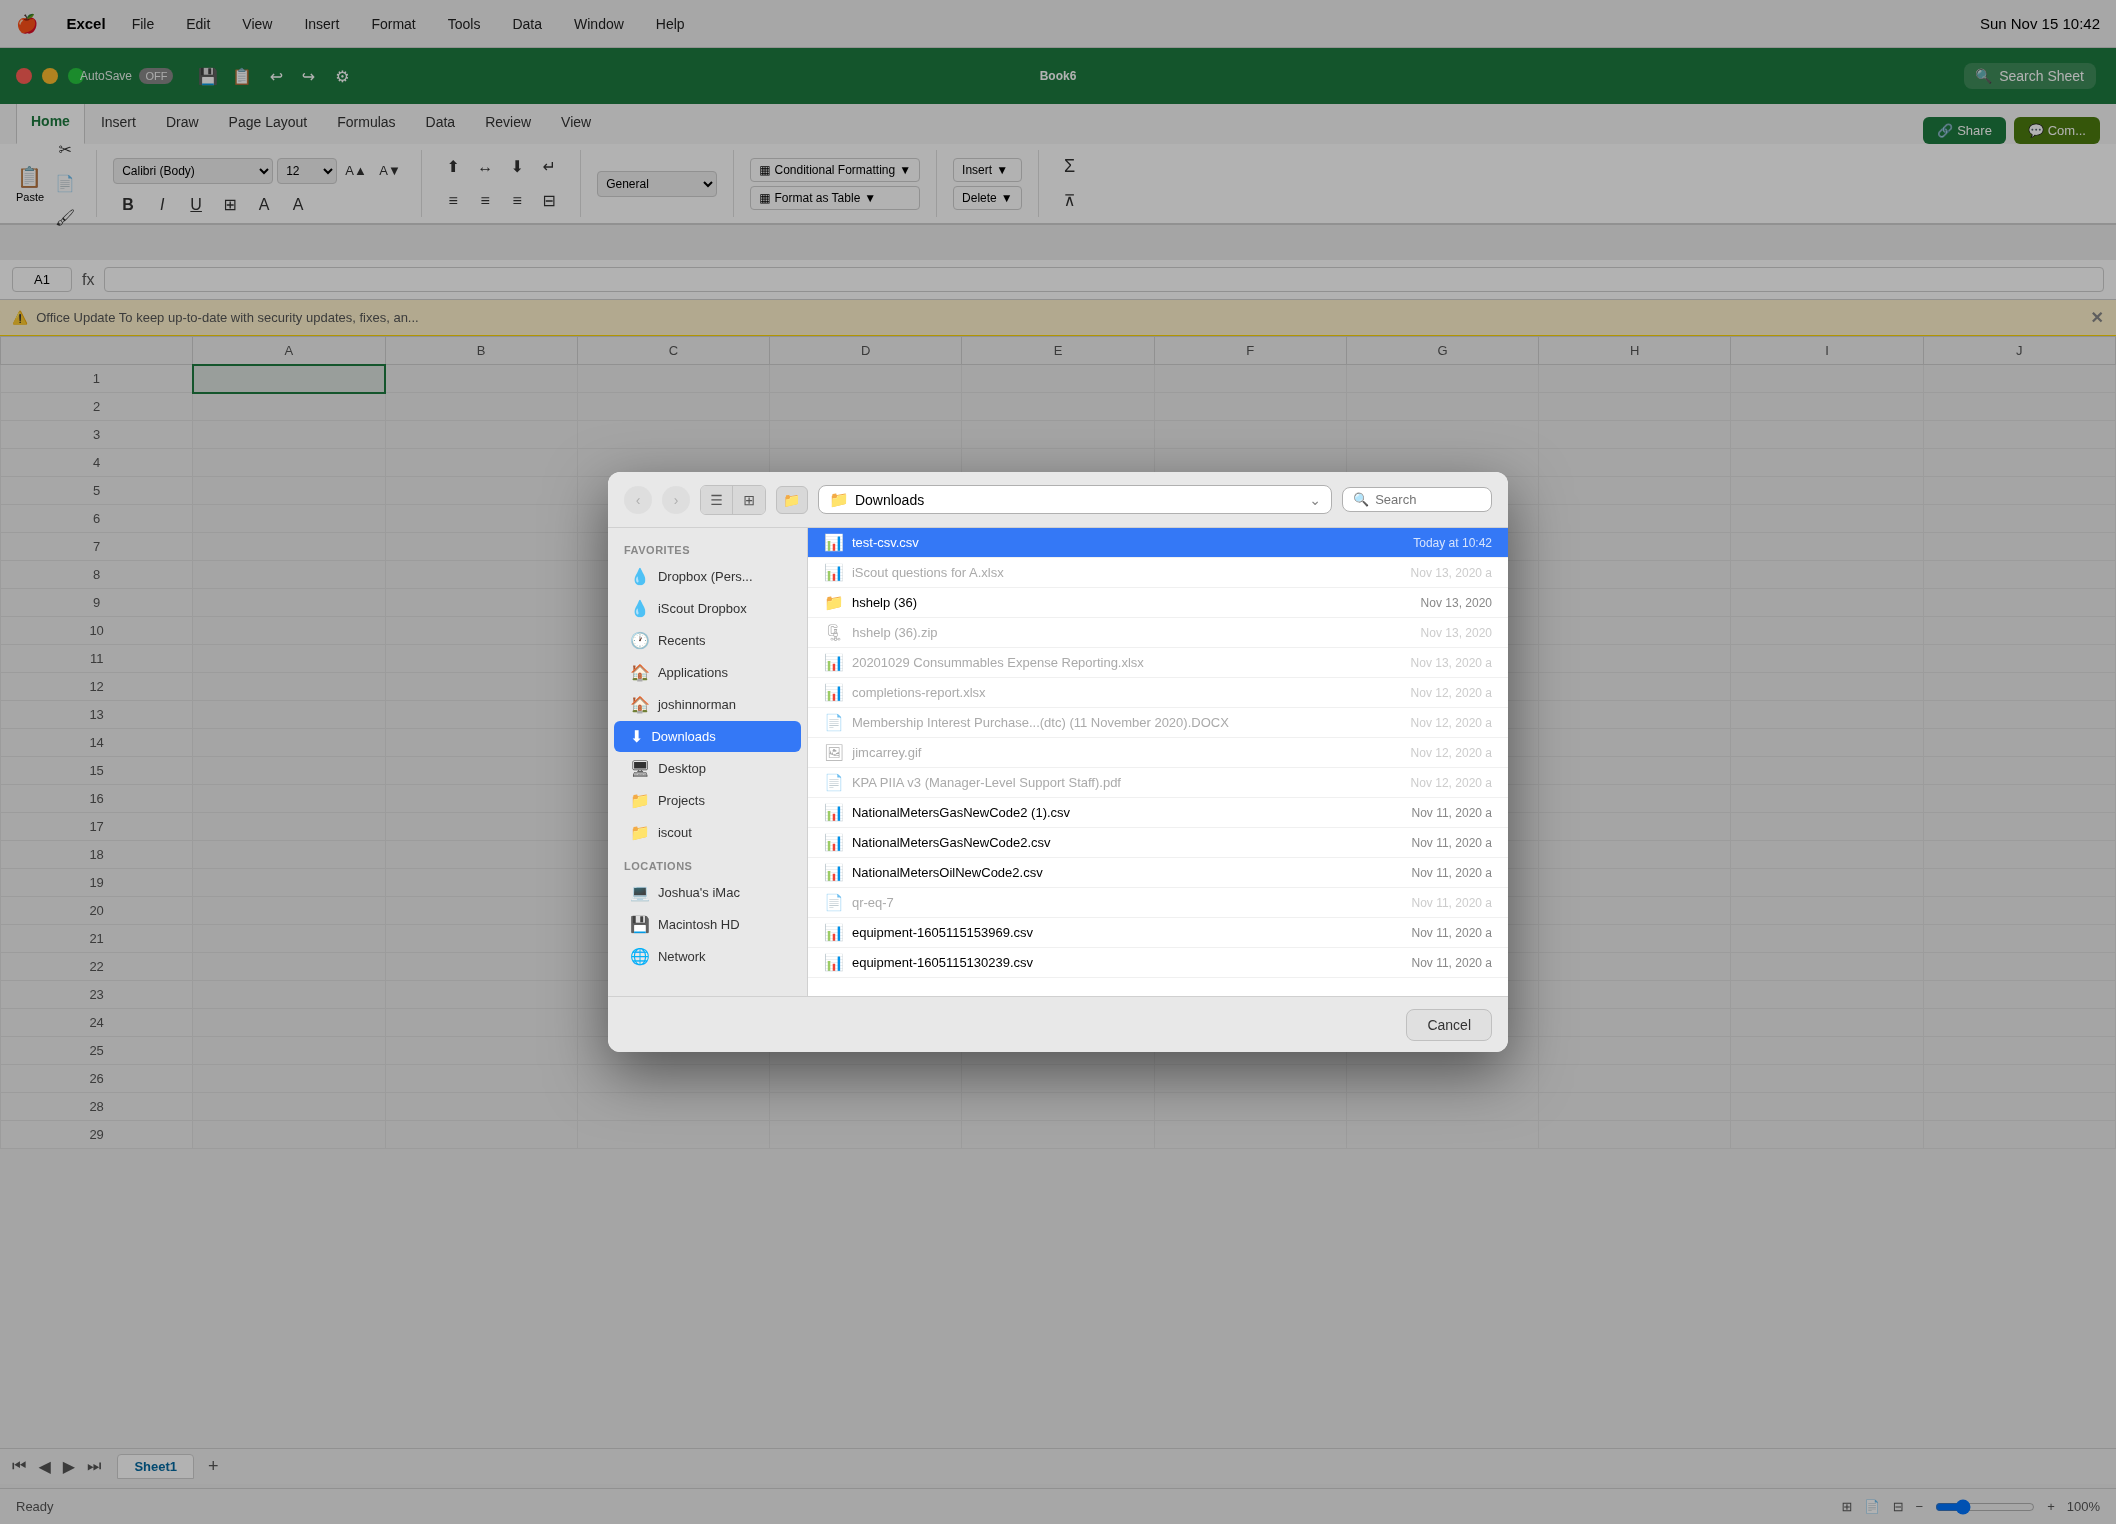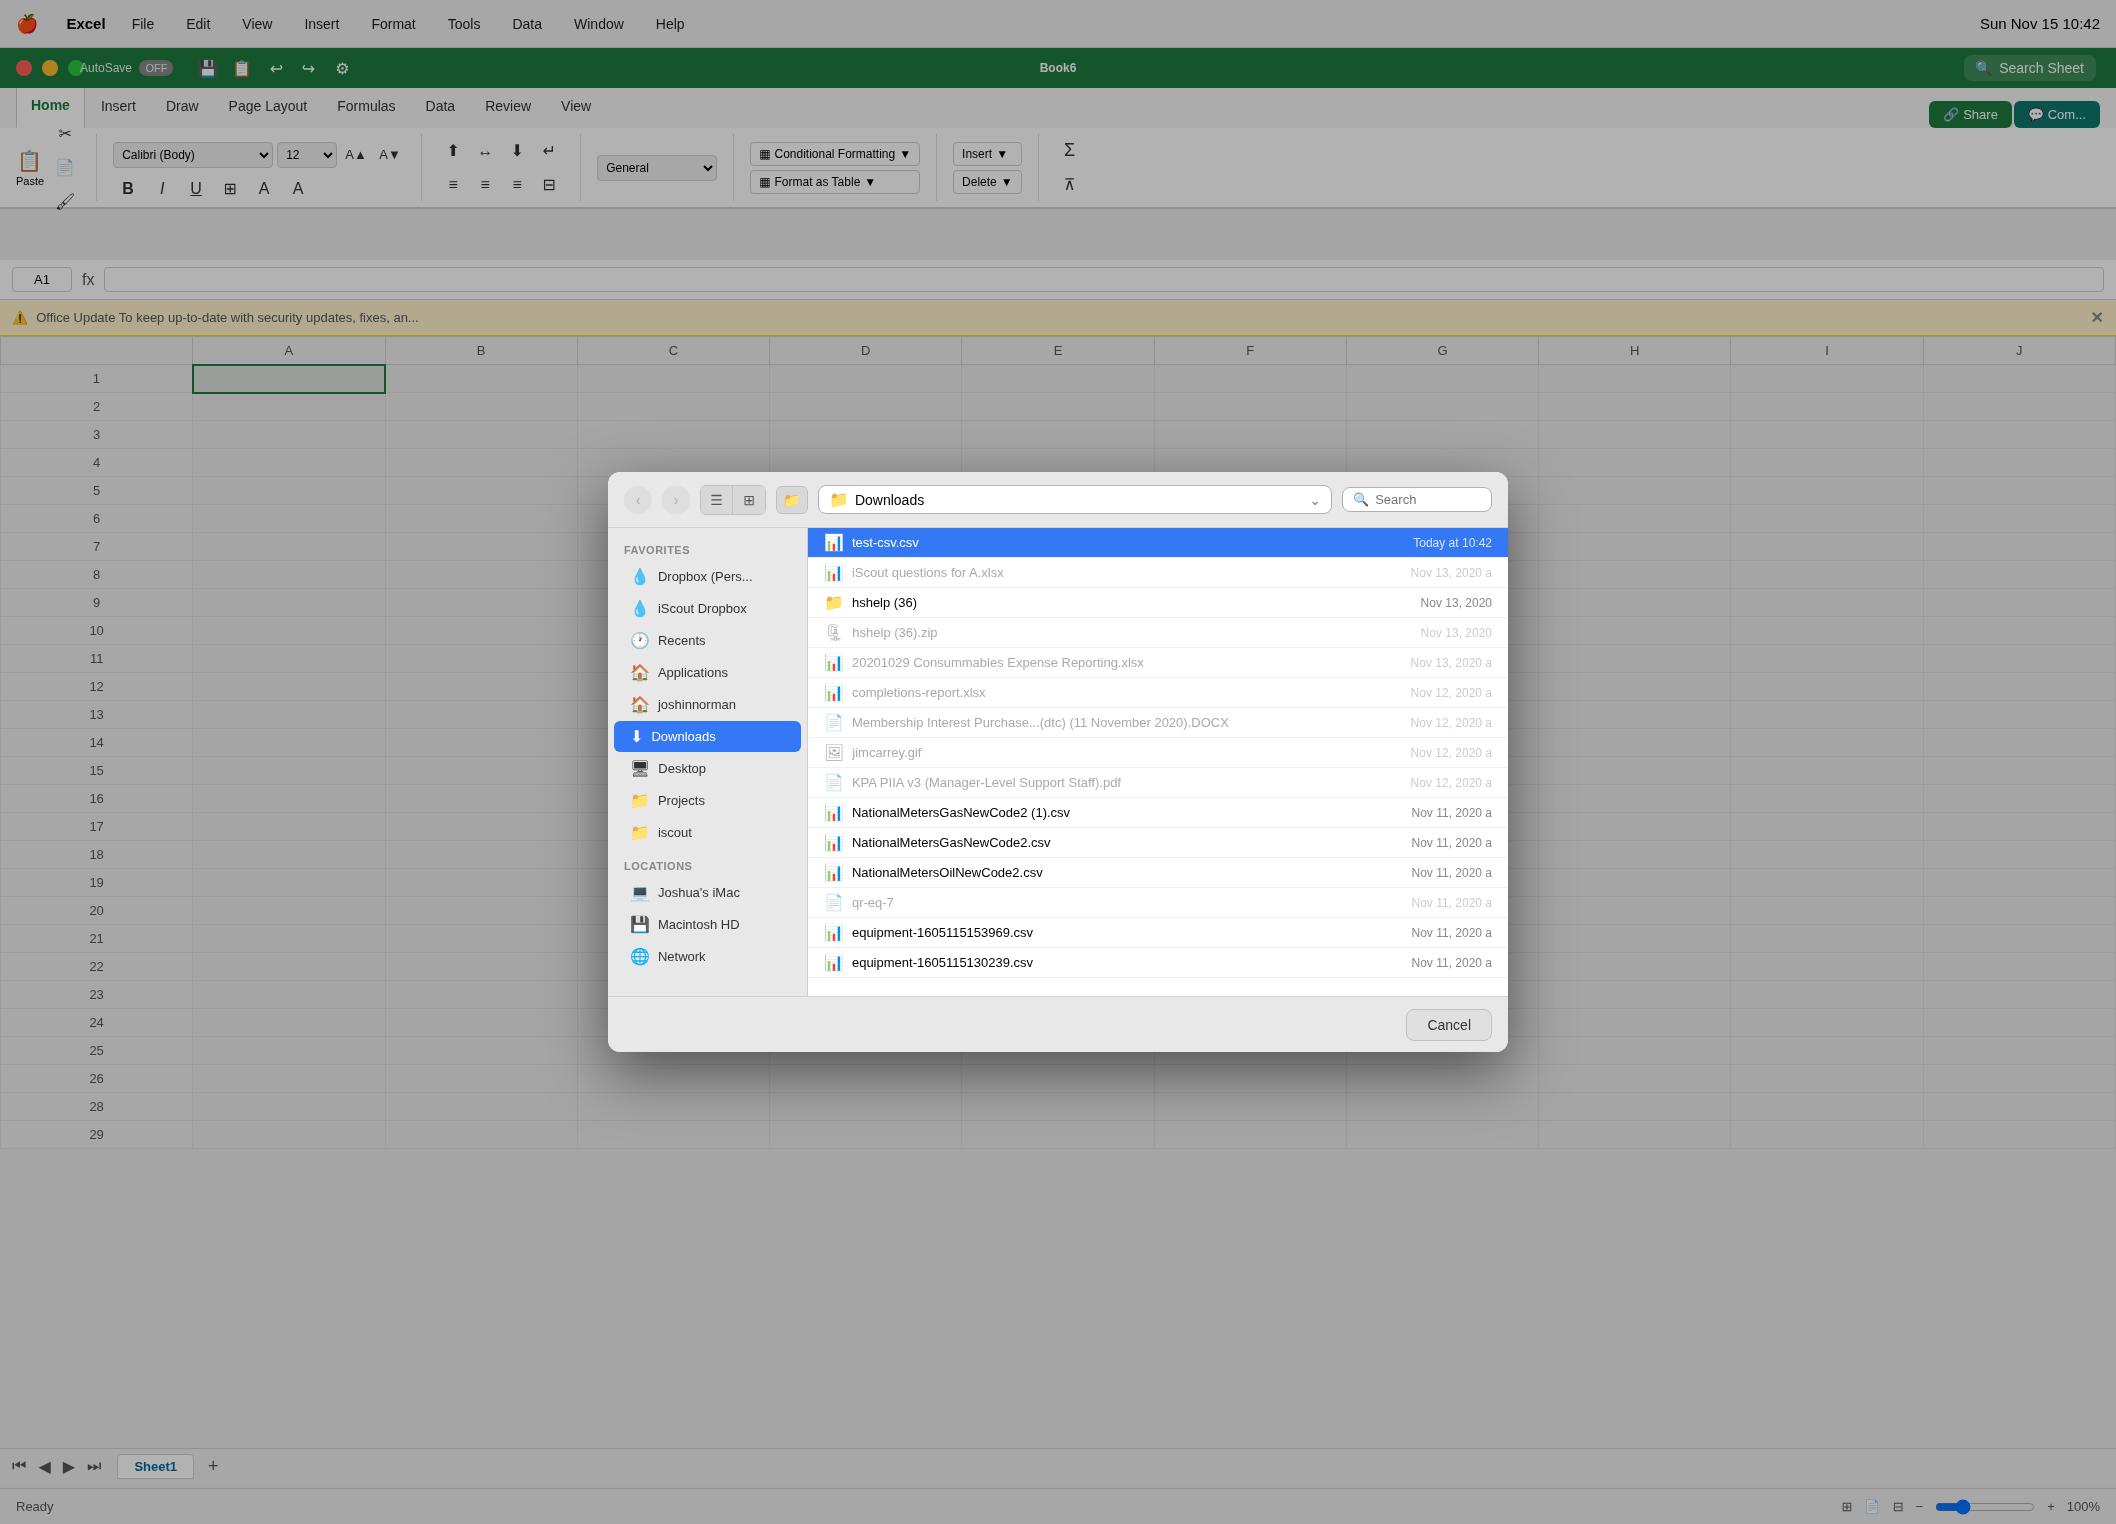--- a/index.html
+++ b/index.html
@@ -26,21 +26,21 @@
       position: relative;
       z-index: 10;
     }
     .menu-bar .apple-icon { font-size: 18px; margin-right: 8px; }
     .menu-bar .app-name { font-weight: 700; font-size: 15px; }
     .menu-bar .menu-item { font-size: 14px; color: #222; cursor: pointer; padding: 4px 6px; border-radius: 4px; }
     .menu-bar .right-items { margin-left: auto; display: flex; align-items: center; gap: 16px; }
 
     
     .title-bar {
-      height: 40px;
+      height: 56px;
       background: #1e7a3f;
       display: flex;
       align-items: center;
       justify-content: center;
       position: relative;
     }
     .title-bar .window-controls { position: absolute; left: 16px; display: flex; gap: 10px; }
     .window-btn { width: 16px; height: 16px; border-radius: 50%; border: none; cursor: pointer; }
     .window-btn.close { background: #ff5f57; }
     .window-btn.minimize { background: #febc2e; }
@@ -433,21 +433,21 @@
     <div class="ribbon-tab active">Home</div>
     <div class="ribbon-tab">Insert</div>
     <div class="ribbon-tab">Draw</div>
     <div class="ribbon-tab">Page Layout</div>
     <div class="ribbon-tab">Formulas</div>
     <div class="ribbon-tab">Data</div>
     <div class="ribbon-tab">Review</div>
     <div class="ribbon-tab">View</div>
     <div style="flex:1;"></div>
     <button class="share-btn">🔗 <span>Share</span></button>
-    <button class="share-btn" style="background:#0f766e; ">💬 <span>Com...</span></button>
+    <button class="share-btn" style="background:#4d7c0f; margin-left:6px;">💬 <span>Com...</span></button>
   </div>
 
   <div class="ribbon-content">
 
     <div class="ribbon-group">
       <div style="display:flex; flex-direction:column; align-items:center; gap:2px;">
         <span style="font-size:20px;">📋</span>
         <span style="font-size:11px;">Paste</span>
       </div>
       <div style="display:flex; flex-direction:column; gap:4px;">

